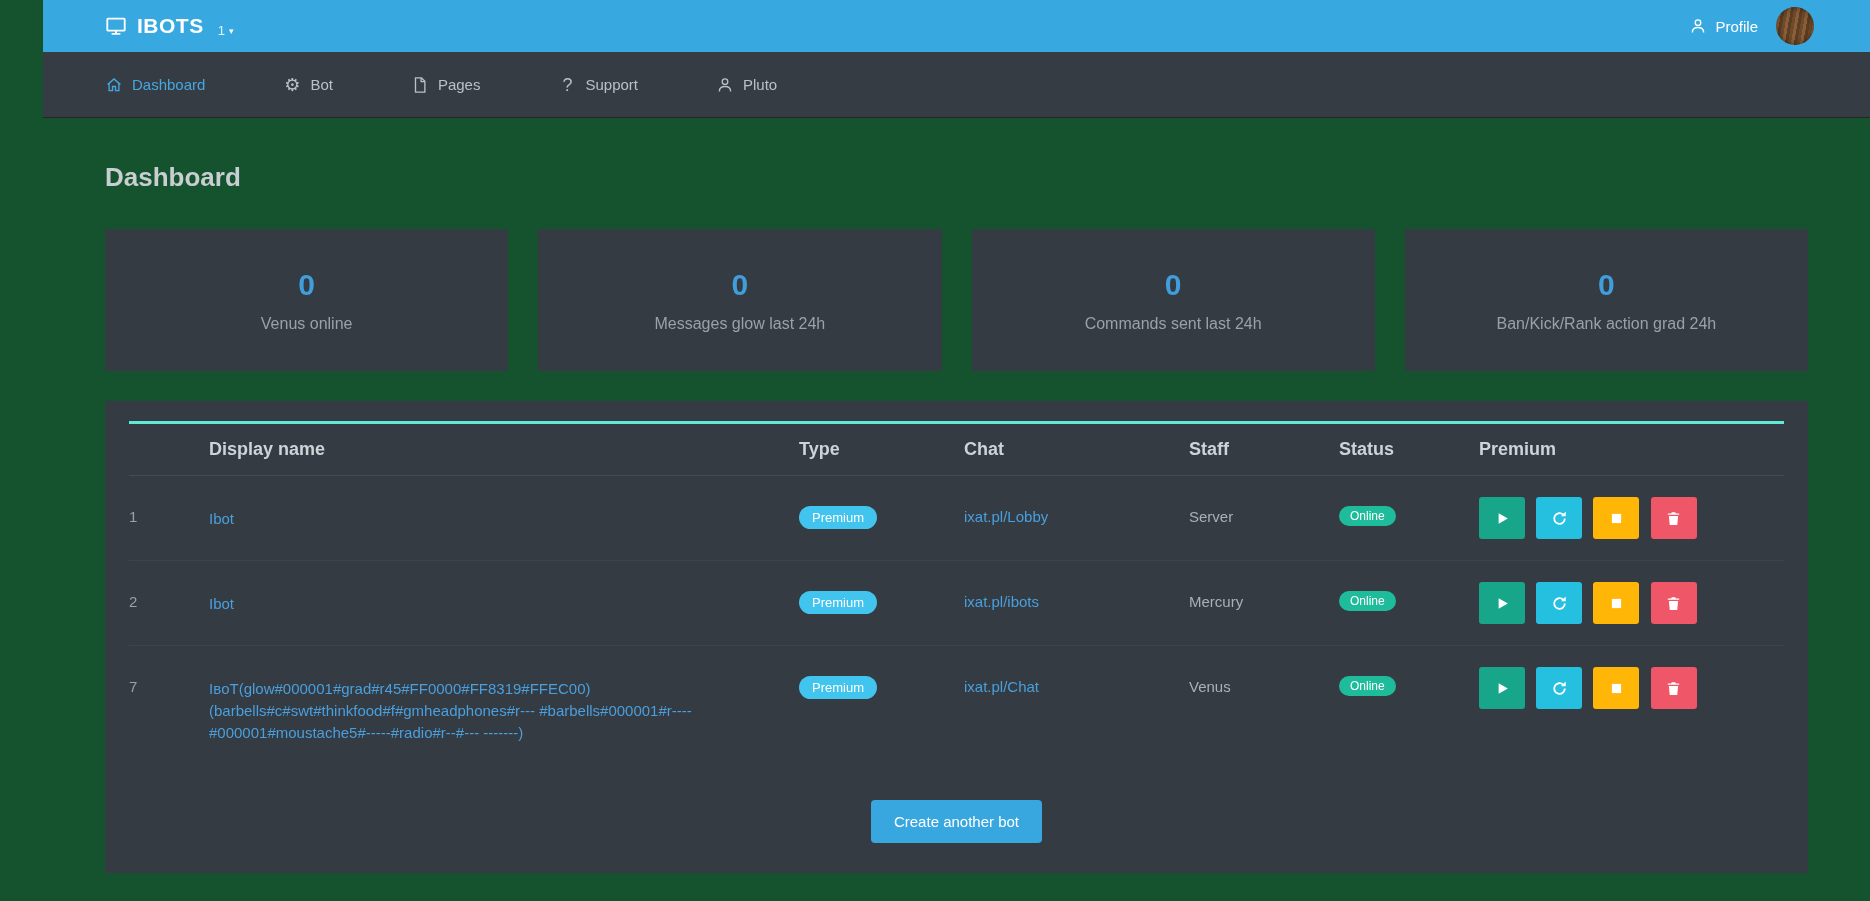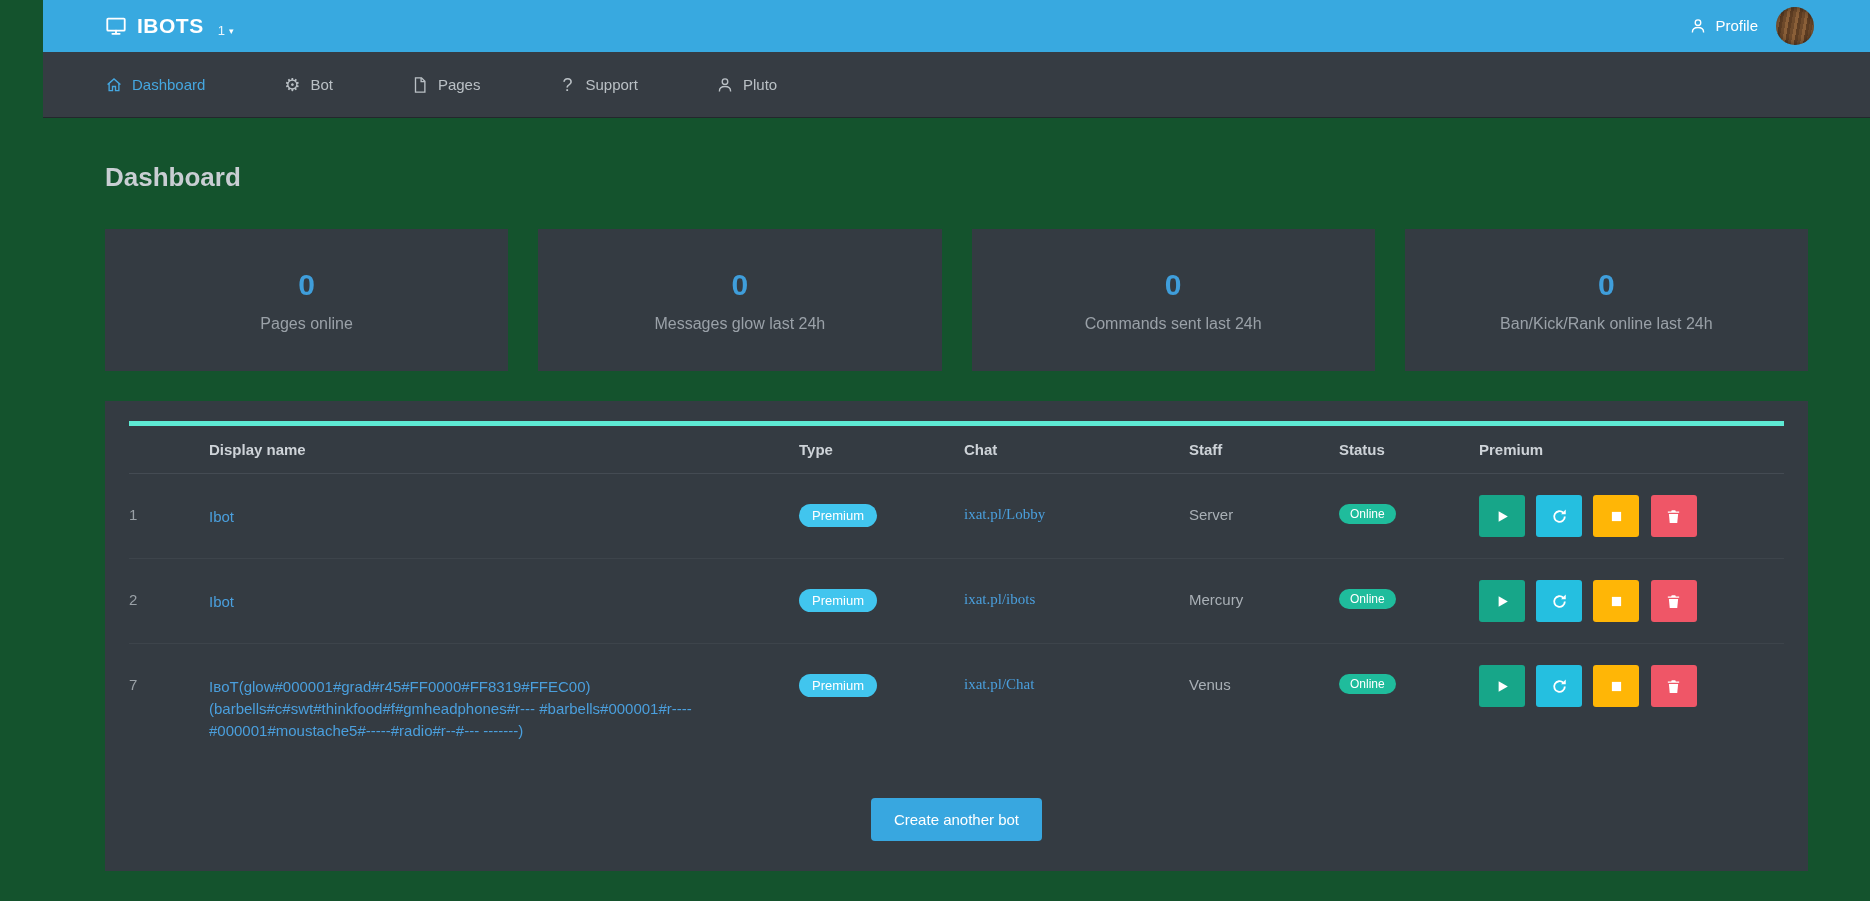--- a/index.html
+++ b/index.html
@@ -8,21 +8,21 @@
   .app { width: 1870px; height: 901px; background: #14532d; overflow: hidden; margin: 0 auto; padding-left: 43px; }
 
   
   .topbar { height: 52px; background: #38a9e0; display: flex; align-items: center; justify-content: space-between; padding: 0 56px 0 62px; }
   .brand-area { display: flex; align-items: center; gap: 10px; }
   .brand-icon { display: inline-flex; }
   .brand { color: #ffffff; font-size: 21px; font-weight: bold; letter-spacing: 0.5px; cursor: pointer; }
   .bot-count { color: #eaf6fc; font-size: 13px; display: flex; align-items: center; gap: 4px; margin-left: 4px; align-self: flex-start; margin-top: 9px; cursor: pointer; }
   .caret { font-size: 9px; color: #ffffff; }
   .topbar-right { display: flex; align-items: center; gap: 18px; }
-  .profile { color: #ffffff; font-size: 15px; display: flex; gap: 8px; cursor: pointer; }
+  .profile { color: #ffffff; font-size: 15px; display: flex; align-items: center; gap: 8px; cursor: pointer; }
   .avatar { width: 38px; height: 38px; border-radius: 50%; cursor: pointer;
             background: repeating-linear-gradient(100deg, #6e4a2b 0 3px, #8a5f38 3px 6px, #5d3d23 6px 9px);
             box-shadow: inset 0 0 6px rgba(0,0,0,.45); }
 
   
   .navbar { height: 66px; background: #363c43; display: flex; align-items: center; padding: 0 62px; border-bottom: 1px solid #23272c; }
   .nav-item { display: flex; align-items: center; gap: 9px; margin-right: 78px; color: #bac0c5; font-size: 15px; cursor: pointer; text-decoration: none; }
   .nav-item.active { color: #45a7e0; }
   .nav-icon { display: inline-flex; width: 18px; height: 18px; align-items: center; justify-content: center; }
   .nav-icon svg { width: 18px; height: 18px; }
@@ -35,29 +35,29 @@
   .stats-row { display: flex; gap: 30px; }
   .stat-card { flex: 1; background: #343b42; height: 142px; display: flex; flex-direction: column; align-items: center; justify-content: center; gap: 13px; }
   .stat-value { color: #3f9edb; font-size: 30px; font-weight: bold; }
   .stat-label { color: #9aa1a8; font-size: 16px; }
 
   
   .panel { background: #343b42; margin-top: 30px; padding: 20px 24px 20px; }
   .panel-title { color: #d2d6da; font-weight: bold; font-size: 15px; margin: 2px 0 16px; letter-spacing: 0.3px; }
 
   table { width: 100%; border-collapse: collapse; table-layout: fixed; }
-  thead th { text-align: left; color: #ced3d8; font-size: 15px; font-weight: bold; padding: 15px 10px 15px 0;
-             border-top: 5px solid #5eead4; border-bottom: 1px solid #444b53; }
+  thead th { text-align: left; color: #ced3d8; font-size: 18px; font-weight: bold; padding: 15px 10px 15px 0;
+             border-top: 3px solid #5eead4; border-bottom: 1px solid #444b53; }
   tbody td { vertical-align: top; font-size: 15px; color: #a9b0b6; padding: 32px 10px 30px 0; border-bottom: 1px solid #3d444b; }
   tbody tr:last-child td { border-bottom: none; }
 
   .cell-index { color: #9aa1a7; }
   .link { color: #4a9fdd; text-decoration: none; cursor: pointer; }
   .cell-name { line-height: 22px; overflow-wrap: anywhere; padding-right: 80px; }
-  .cell-chat { white-space: nowrap; font-family: Liberation Serif, serif; }
+  .cell-chat { white-space: nowrap; }
   .cell-badge { padding-top: 30px; }
   .badge-premium { background: #41c5ee; color: #ffffff; font-size: 13px; padding: 4px 13px; border-radius: 12px; display: inline-block; }
   .badge-online { background: #1fbc9c; color: #ffffff; font-size: 12px; padding: 3px 11px; border-radius: 10px; display: inline-block; }
 
   .cell-actions { padding-top: 21px; padding-bottom: 21px; white-space: nowrap; }
   .abtn { width: 46px; height: 42px; border: none; border-radius: 3px; margin-right: 7px; display: inline-flex;
           align-items: center; justify-content: center; cursor: pointer; padding: 0; }
   .abtn svg { width: 17px; height: 17px; }
   .abtn.play { background: #17a689; }
   .abtn.refresh { background: #25bfe0; }
@@ -138,33 +138,33 @@
       <span>Pluto</span>
     </a>
   </nav>
 
   <main class="content">
     <h1 class="page-title">Dashboard</h1>
 
     <div class="stats-row">
       <div class="stat-card">
         <div class="stat-value">0</div>
-        <div class="stat-label">Pages online</div>
+        <div class="stat-label">Venus online</div>
       </div>
       <div class="stat-card">
         <div class="stat-value">0</div>
         <div class="stat-label">Messages glow last 24h</div>
       </div>
       <div class="stat-card">
         <div class="stat-value">0</div>
         <div class="stat-label">Commands sent last 24h</div>
       </div>
       <div class="stat-card">
         <div class="stat-value">0</div>
-        <div class="stat-label">Ban/Kick/Rank online last 24h</div>
+        <div class="stat-label">Ban/Kick/Rank action grad 24h</div>
       </div>
     </div>
 
     <section class="panel">
       <table>
         <colgroup>
           <col style="width:80px">
             <col style="width:590px">
             <col style="width:165px">
           <col style="width:225px">

